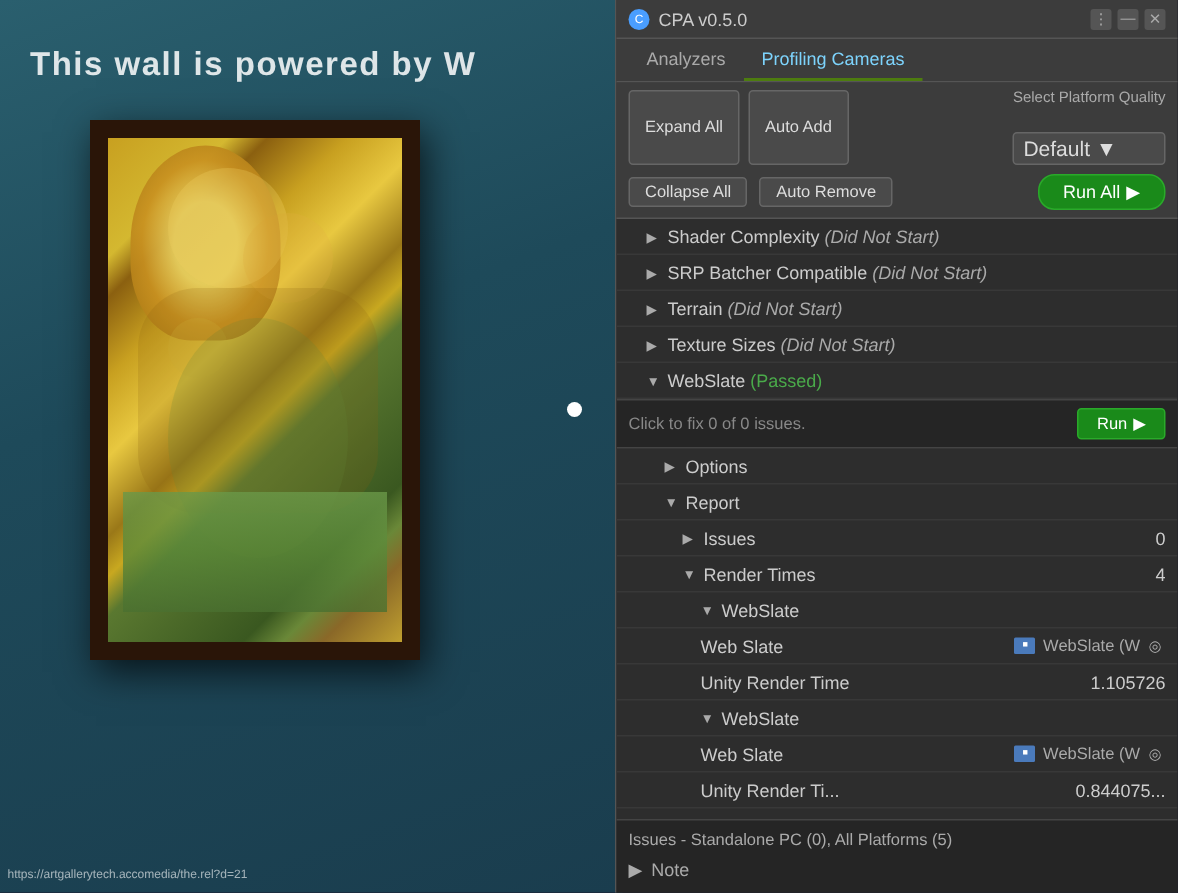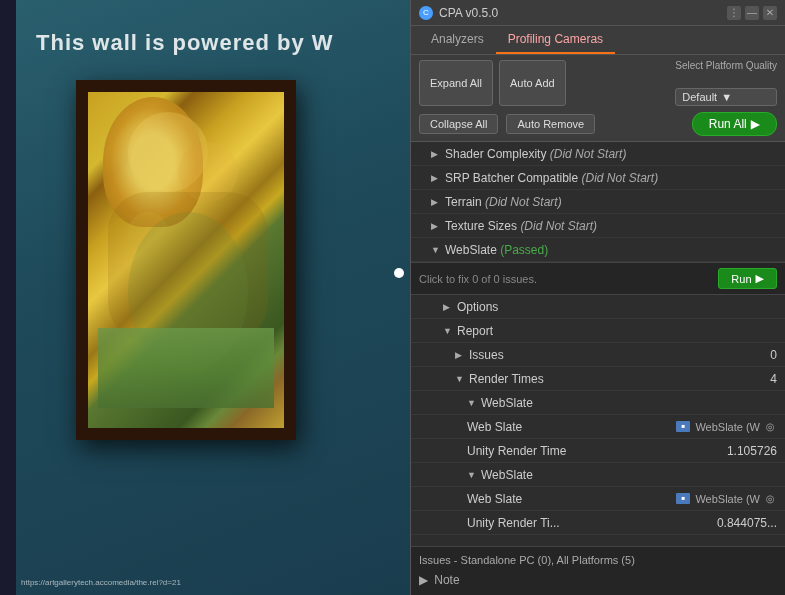--- a/index.html
+++ b/index.html
@@ -1,20 +1,20 @@
 <!DOCTYPE html>
 <html><head>
   <meta charset="utf-8">
   <style>
     * { margin: 0; padding: 0; box-sizing: border-box; }
     body { width: 785px; height: 595px; overflow: hidden; background: #1a1a2e; font-family: Arial, sans-serif; font-size: 12px; }
 
     .scene {
       position: absolute;
-      left: 16px; top: 0;
+      left: 0; top: 0;
       width: 415px; height: 595px;
       background: linear-gradient(160deg, #2a5f6e 0%, #1e4a5a 40%, #1a3d4e 100%);
       overflow: hidden;
     }
 
     .wall-text {
       position: absolute;
       top: 30px; left: 20px;
       color: rgba(255,255,255,0.85);
       font-size: 22px;
@@ -152,22 +152,22 @@
 
     .tab {
       padding: 6px 12px;
       color: #aaa;
       font-size: 12px;
       cursor: pointer;
       border-bottom: 2px solid transparent;
     }
 
     .tab.active {
-      color: #fca5a5;
-      border-bottom: 2px solid #f97316;
+      color: #7dd3fc;
+      border-bottom: 2px solid #4d7c0f;
     }
 
     .toolbar {
       background: #3c3c3c;
       padding: 5px 8px;
       display: flex;
       align-items: center;
       gap: 6px;
       border-bottom: 1px solid #555;
       flex-wrap: wrap;
@@ -185,21 +185,21 @@
 
     .select-label {
       color: #aaa;
       font-size: 10px;
     }
 
     .select-box {
       background: #4a4a4a;
       border: 1px solid #666;
       color: #ddd;
-      font-size: 11px;
+      font-size: 14px;
       padding: 2px 6px;
       border-radius: 3px;
       display: flex;
       align-items: center;
       gap: 4px;
     }
 
     .run-all-btn {
       background: #1a8a1a;
       border: 1px solid #2aaa2a;

